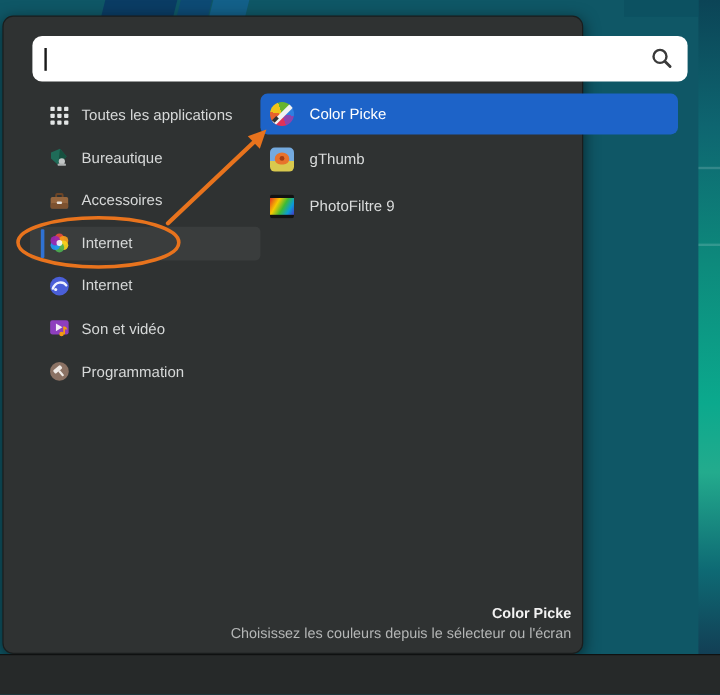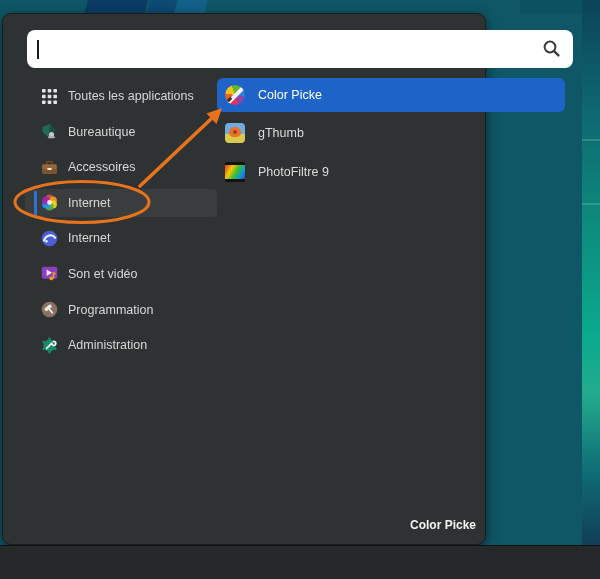--- a/index.html
+++ b/index.html
@@ -173,35 +173,20 @@
       <svg class="cat-icon" viewBox="0 0 17 17">
         <circle cx="8.5" cy="8.5" r="7.8" fill="#8b7264"></circle>
         <g transform="rotate(-40 8.5 8.5)">
           <rect x="4.6" y="4.6" width="7.8" height="3.4" rx="1" fill="#efeae6"></rect>
           <rect x="7.7" y="7.6" width="1.8" height="6" rx="0.8" fill="#efeae6"></rect>
         </g>
       </svg>
       <span>Programmation</span>
     </div>
 
-    <div class="cat-row">
-      <svg class="cat-icon" viewBox="0 0 17 17">
-        <g fill="#1a8a66">
-          <circle cx="8.5" cy="8.5" r="6"></circle>
-          <rect x="7.3" y="0.6" width="2.4" height="3" rx="0.7"></rect>
-          <rect x="7.3" y="13.4" width="2.4" height="3" rx="0.7"></rect>
-          <rect x="7.3" y="0.6" width="2.4" height="3" rx="0.7" transform="rotate(60 8.5 8.5)"></rect>
-          <rect x="7.3" y="13.4" width="2.4" height="3" rx="0.7" transform="rotate(60 8.5 8.5)"></rect>
-          <rect x="7.3" y="0.6" width="2.4" height="3" rx="0.7" transform="rotate(120 8.5 8.5)"></rect>
-          <rect x="7.3" y="13.4" width="2.4" height="3" rx="0.7" transform="rotate(120 8.5 8.5)"></rect>
-        </g>
-        <path d="M5.6,11.4 L10.8,6.2 M10.8,6.2 a2,2 0 1 0 1.8,-1.8" fill="none" stroke="#f0f4f2" stroke-width="1.7" stroke-linecap="round"></path>
-      </svg>
-      <span>Administration</span>
-    </div>
 
 
   </div>
 
   <div class="apps">
 
     <div class="app-row selected">
       <div class="app-icon icon-colorpicker">
         <div class="dropper"></div>
           <div class="dropper-tip"></div>
@@ -220,20 +205,21 @@
     <div class="app-row">
       <div class="app-icon icon-rainbow"></div>
       <span>PhotoFiltre 9</span>
     </div>
 
 
   </div>
 
   <div class="footer">
     <div class="footer-title">Color Picke</div>
+    <div class="footer-desc">Choisissez les couleurs depuis le sélecteur ou l'écran</div>
   </div>
 
 </div>
 
 <svg class="annotation" width="600" height="579" viewBox="0 0 600 579">
   <ellipse cx="82" cy="202" rx="67" ry="20.5" fill="none" stroke="#e8731d" stroke-width="3"></ellipse>
   <line x1="140" y1="186" x2="211" y2="119" stroke="#e8731d" stroke-width="3.6" stroke-linecap="round"></line>
   <polygon points="222,108 216.5,124 206.5,113.5" fill="#e8731d"></polygon>
 </svg>
 

